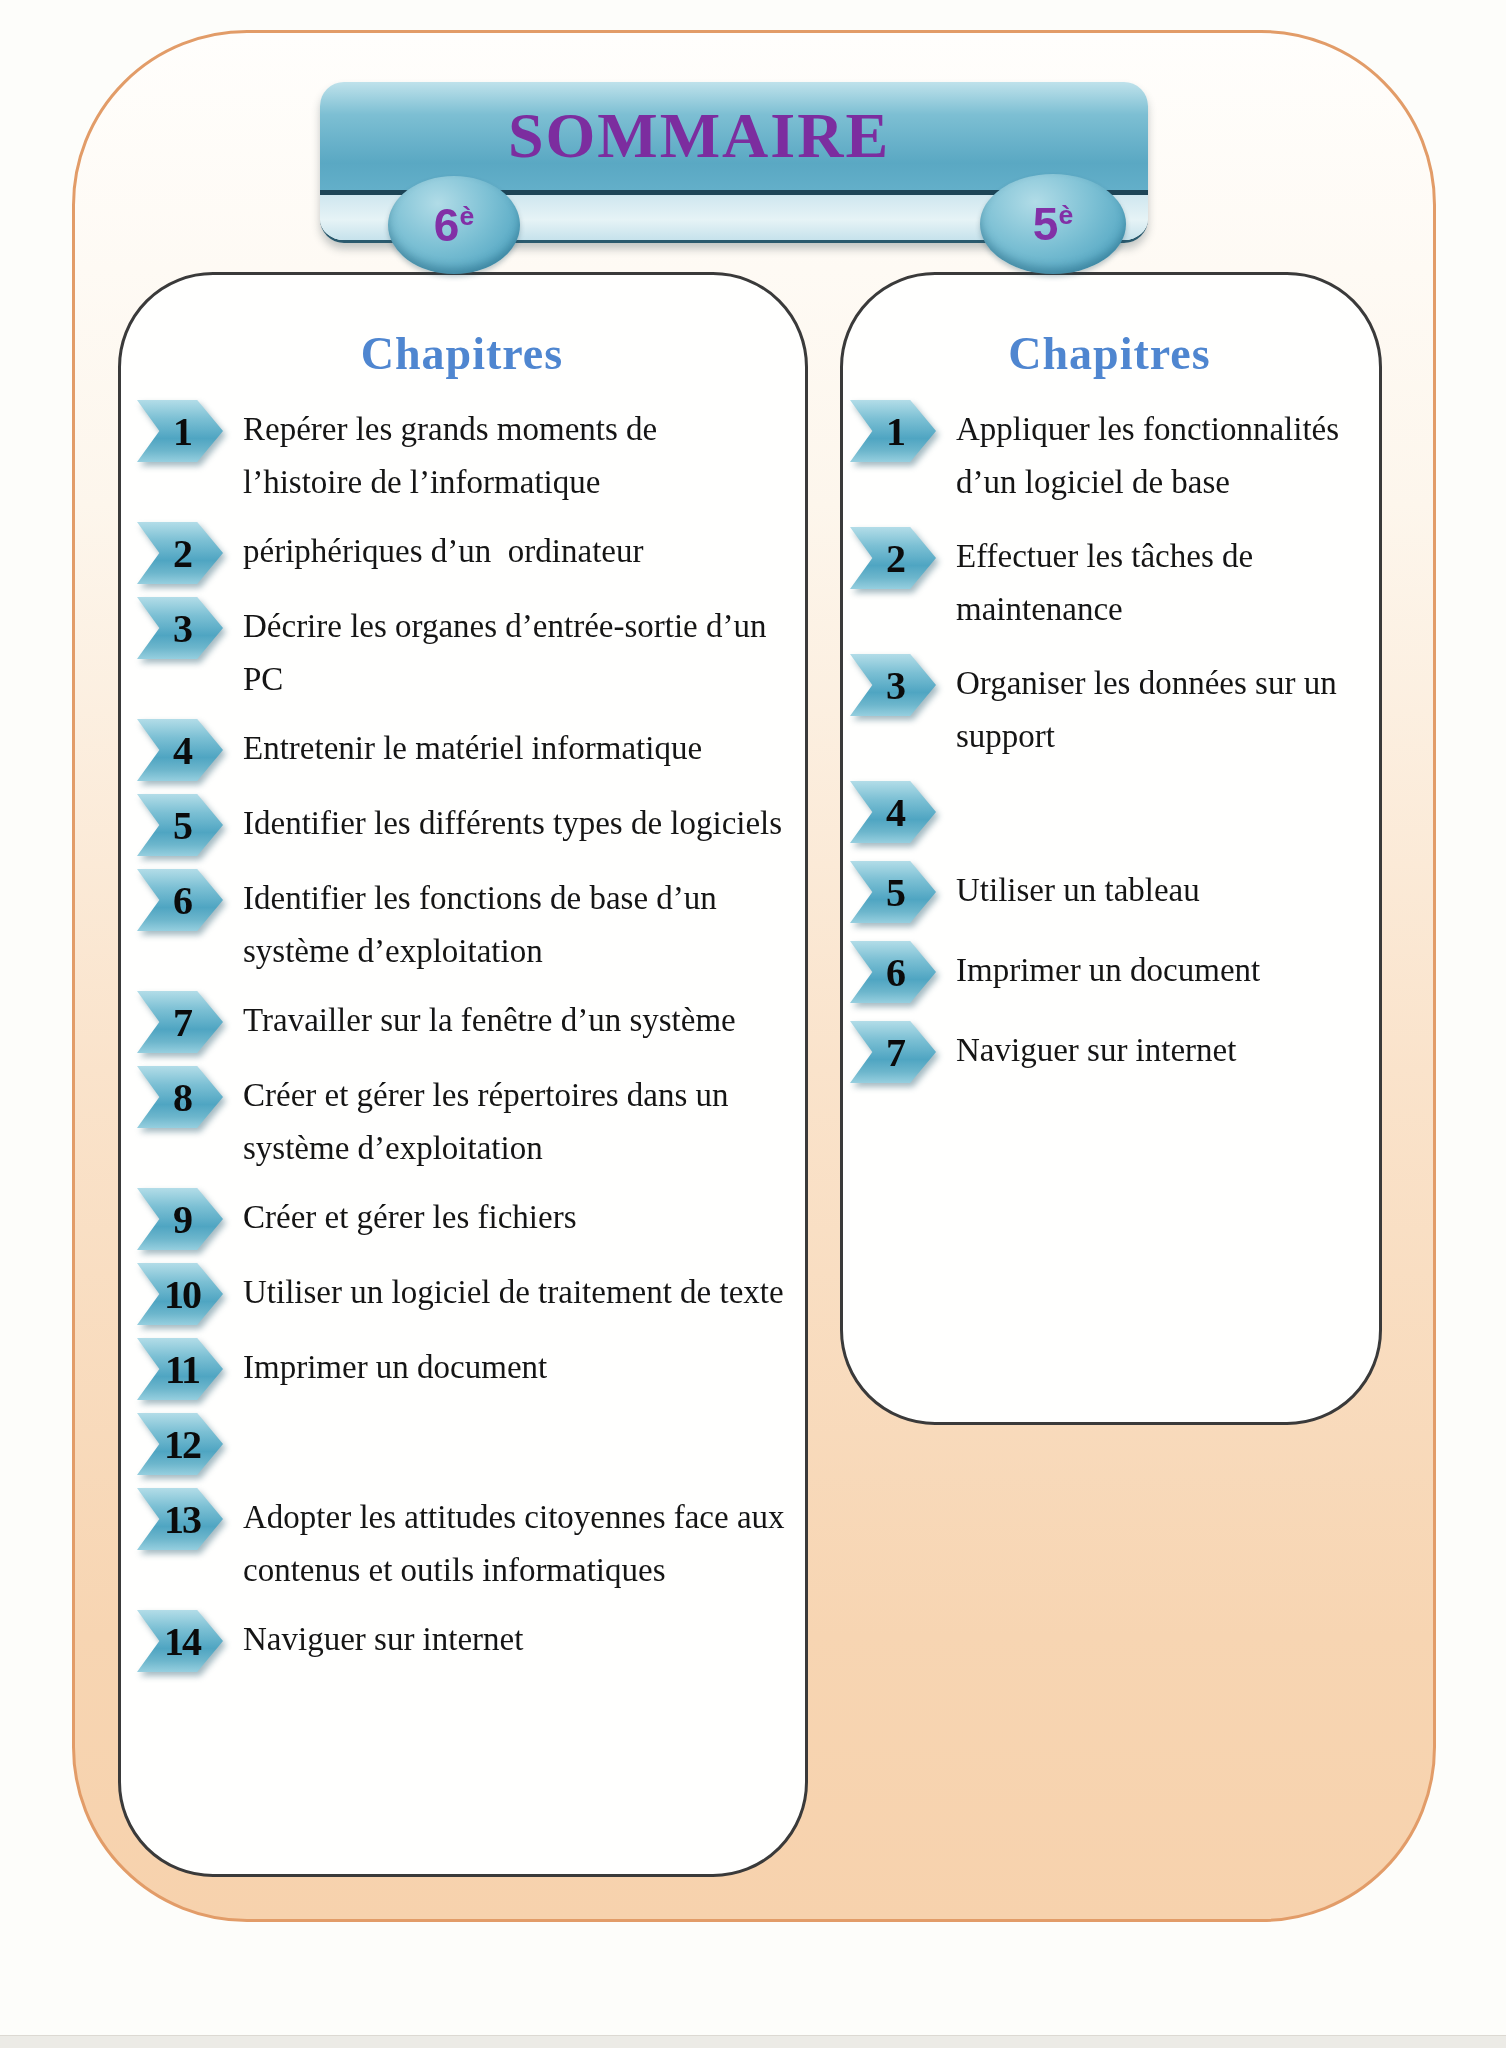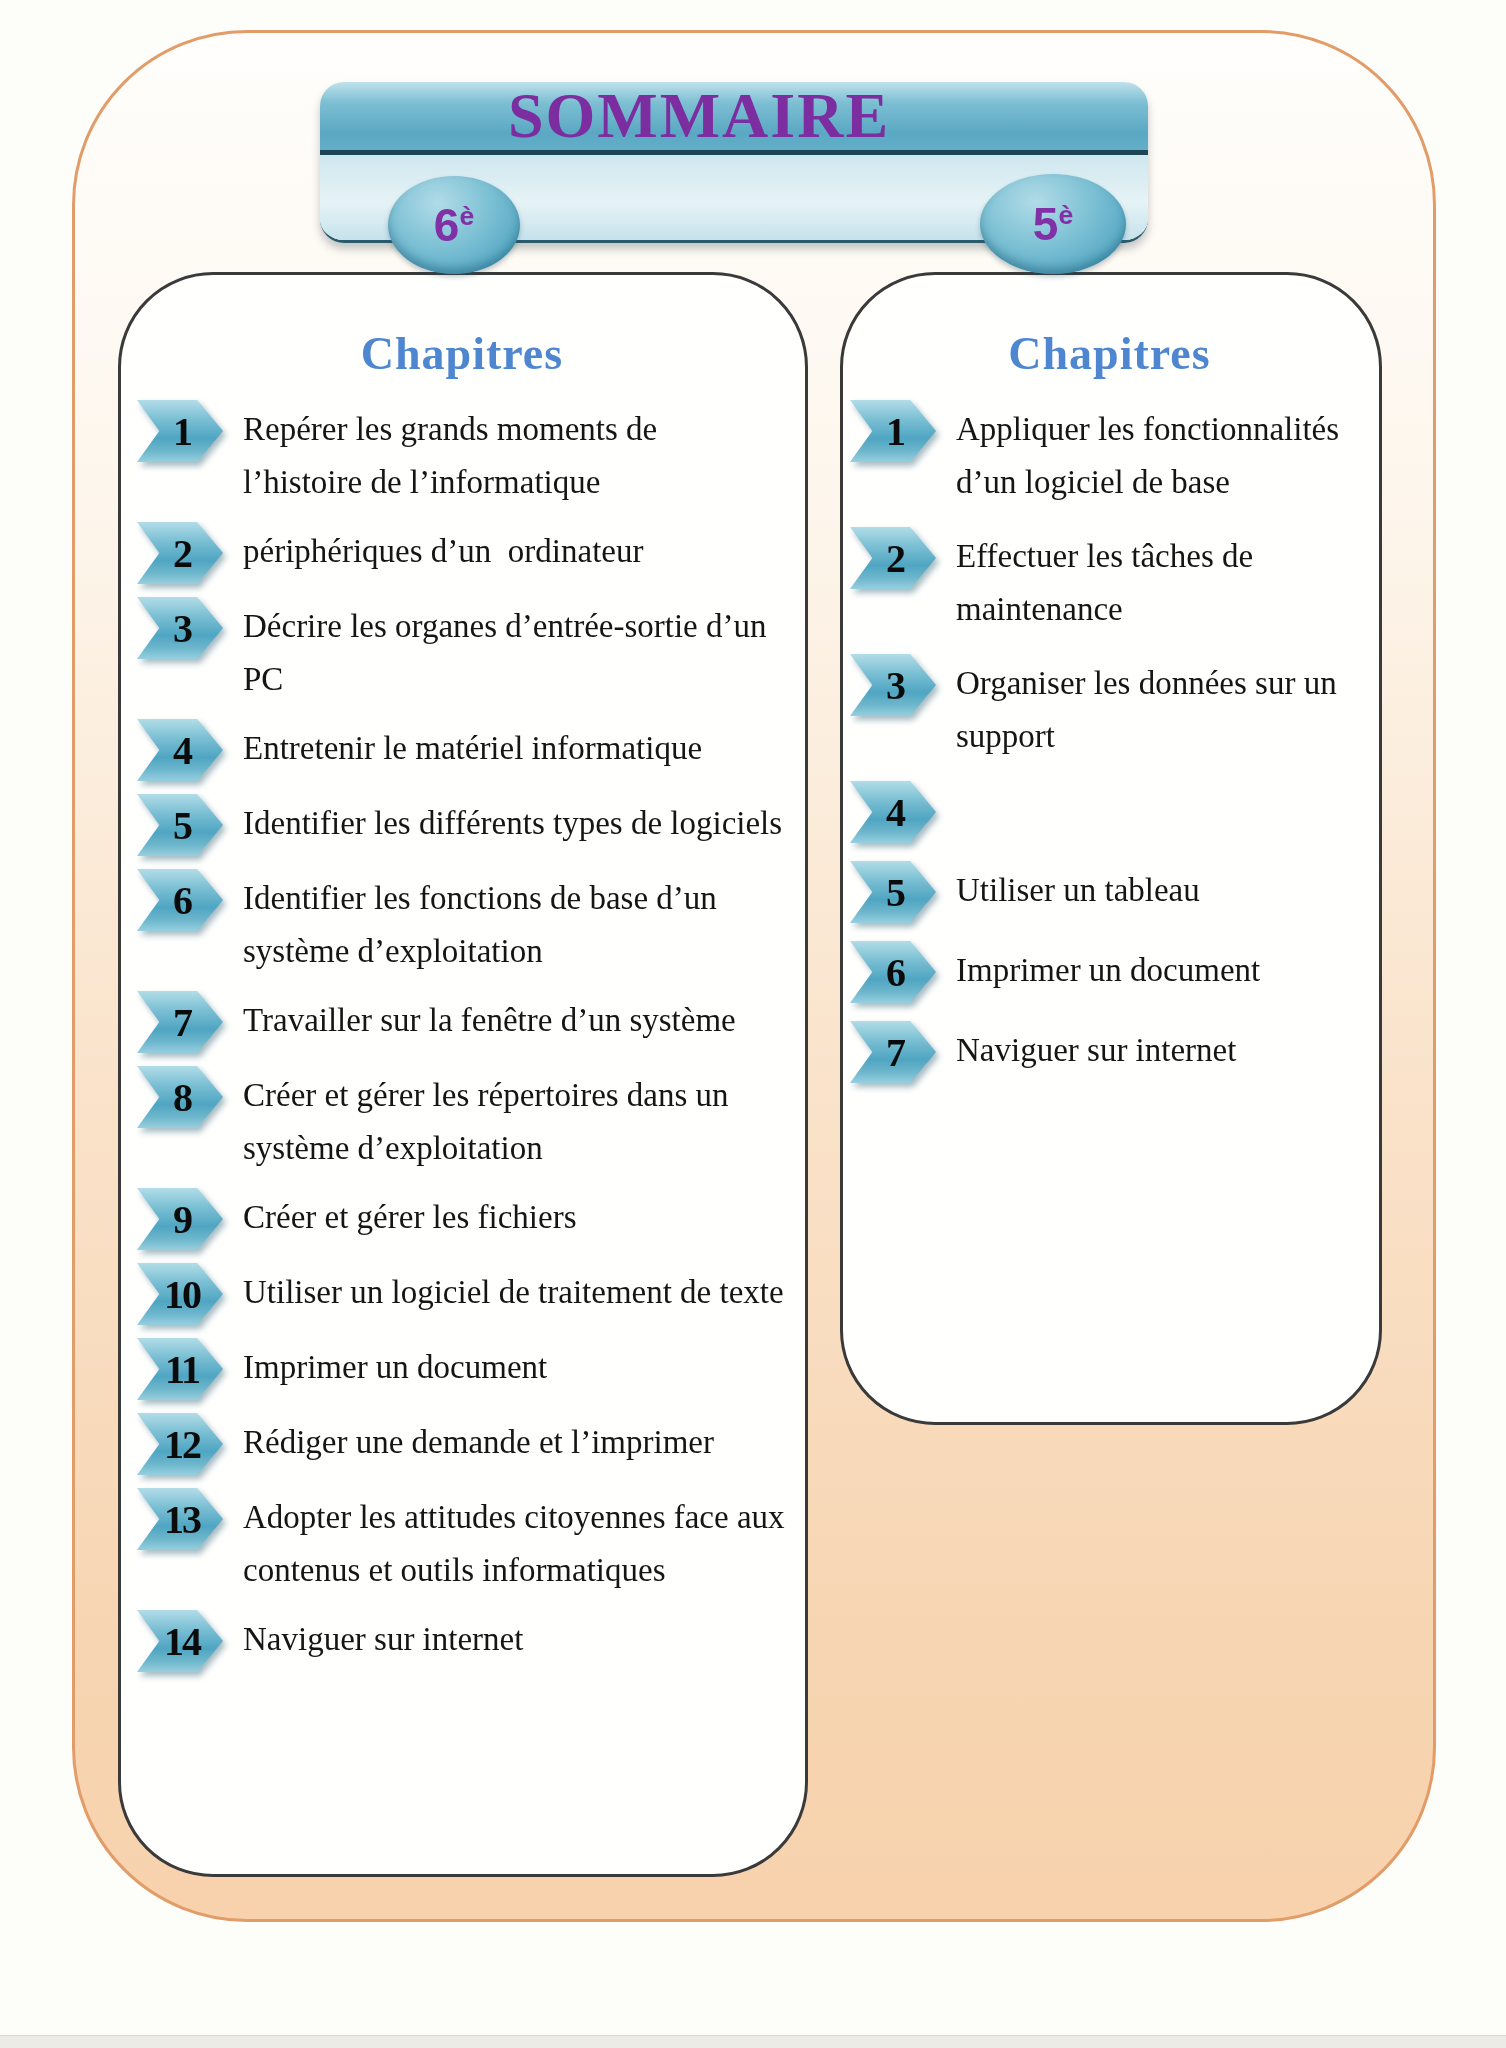--- a/index.html
+++ b/index.html
@@ -8,21 +8,21 @@
 
   
   .peach{position:absolute;left:72px;top:30px;width:1364px;height:1892px;box-sizing:border-box;
          border:3px solid #e29c68;border-radius:175px;
          background:linear-gradient(180deg,#fffefc 0%,#fdf6ec 25%,#fae3cb 55%,#f7d5b2 85%,#f7d2ad 100%);}
 
   
   .banner{position:absolute;left:320px;top:82px;width:828px;height:158px;border-radius:24px;
           overflow:hidden;display:flex;flex-direction:column;z-index:3;
           box-shadow:0 6px 9px rgba(40,60,70,.28);border-bottom:3px solid #2a5a6e;}
-  .banner-top{height:68px;display:flex;align-items:center;justify-content:center;padding-right:70px;
+  .banner-top{height:108px;display:flex;align-items:center;justify-content:center;padding-right:70px;
           background:linear-gradient(180deg,#bfe2eb 0%,#7dbfd3 30%,#5aa8c3 75%,#63afc9 100%);}
   .banner-title{font-size:64px;font-weight:bold;color:#7c2d9f;letter-spacing:2px;}
   .banner-line{height:5px;background:#1d4557;}
   .banner-bottom{flex:1;background:linear-gradient(180deg,#cfe7ef 0%,#e6f3f6 55%,#c6e2ec 100%);}
 
   
   .grade{position:absolute;display:flex;align-items:center;justify-content:center;border-radius:50%;
          background:radial-gradient(ellipse at 38% 28%,#b1dce7 0%,#7cc0d4 45%,#54a7c3 80%,#4597b5 100%);
          box-shadow:inset 0 -6px 9px rgba(20,80,104,.38), 0 3px 5px rgba(40,80,95,.30);
          color:#8230a6;font-family:"Liberation Sans",sans-serif;font-weight:bold;z-index:5;}
@@ -193,23 +193,20 @@
       <span class="item-text">
           <span class="line">Imprimer un document</span>
         </span>
     </div>
     <div class="item">
       <span class="badge-wrap">
           <span class="badge">
             <b class="num">12</b>
           </span>
         </span>
-      <span class="item-text">
-          <span class="line">Rédiger une demande et l’imprimer</span>
-        </span>
     </div>
     <div class="item">
       <span class="badge-wrap">
           <span class="badge">
             <b class="num">13</b>
           </span>
         </span>
       <span class="item-text">
           <span class="line">Adopter les attitudes citoyennes face aux</span>
           <span class="line">contenus et outils informatiques</span>

